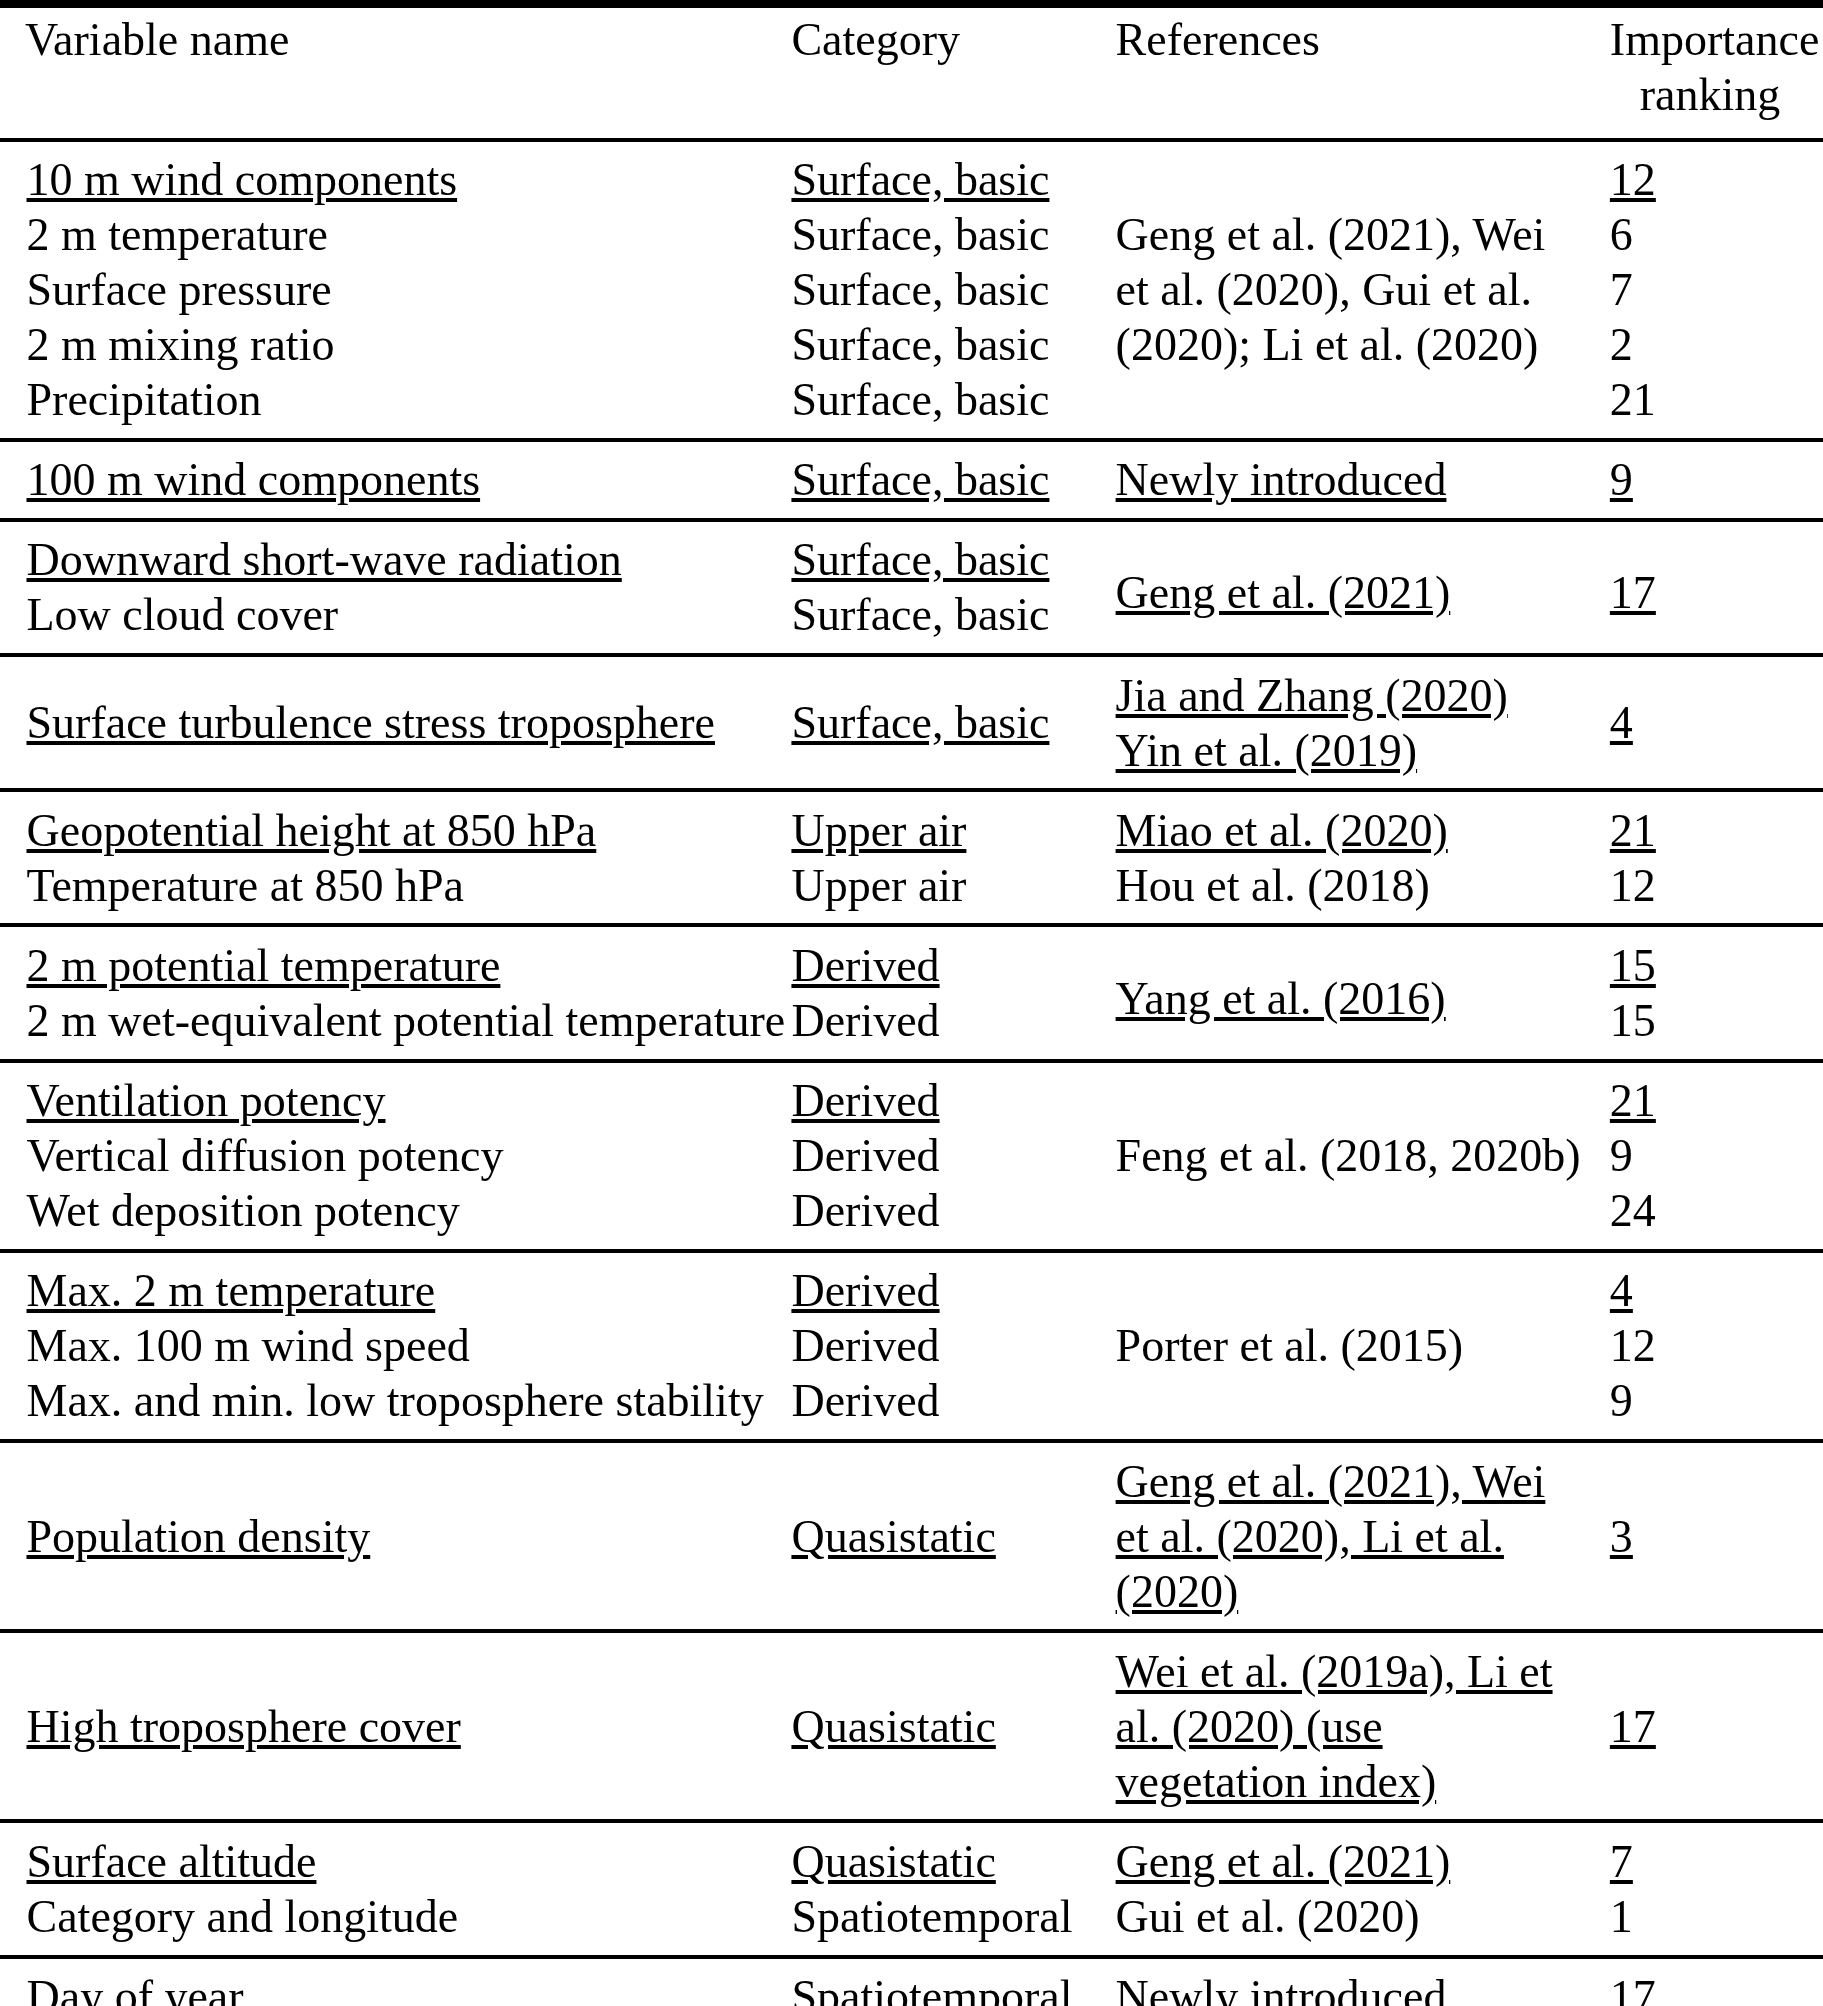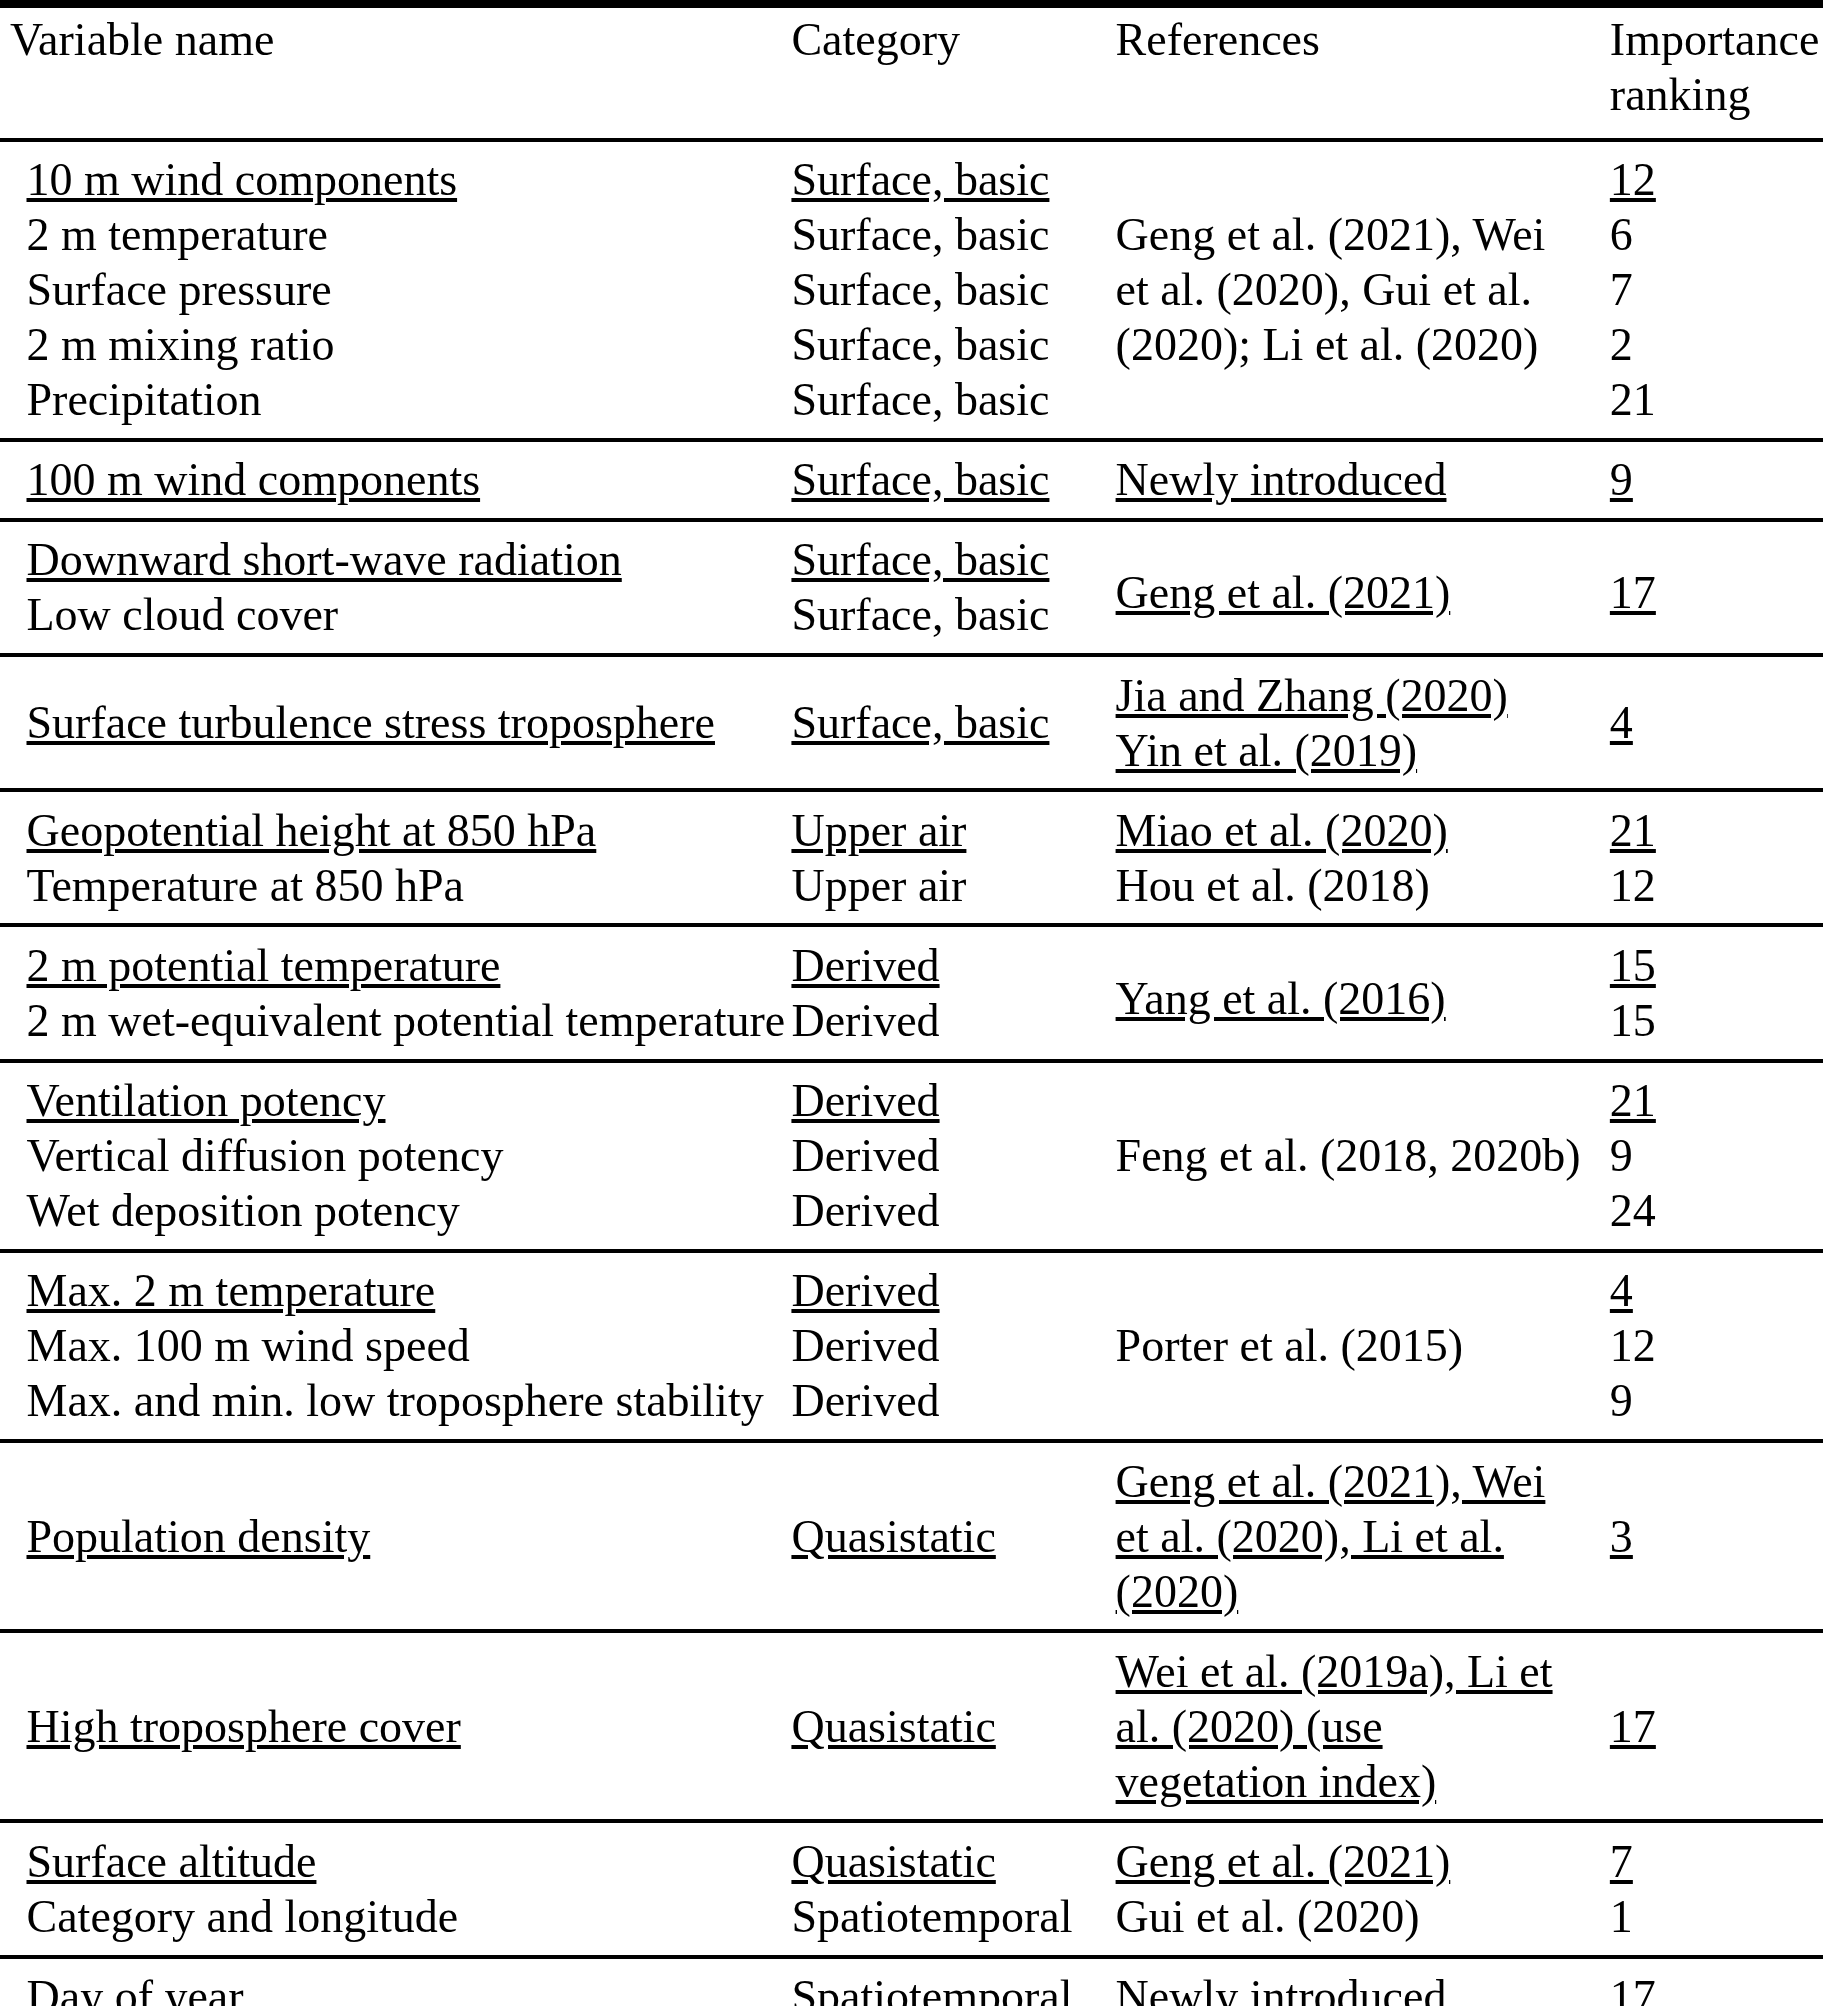--- a/index.html
+++ b/index.html
@@ -28,22 +28,22 @@
 
   thead { border-bottom: 4.4px solid #000; }
   tbody { border-top: 4.4px solid #000; }
 
   th {
     font-weight: normal;
     text-align: left;
     vertical-align: top;
     padding: 3.5px 0 16px 0;
   }
-  th.h-variable { padding-left: 10px; margin-left: 40px; }
-  th.h-ranking  { text-align: left; padding-right: 14px; }
+  th.h-variable { padding-left: 25px; margin-left: 40px; }
+  th.h-ranking  { text-align: center; padding-right: 14px; }
 
   td {
     vertical-align: middle;
     padding: 0;
   }
   td.td-variable   { padding-left: 26.5px; }
   td.td-references { }
   td.td-ranking    { padding-right: 14px; }
 
   tr.first-row td { padding-top: 10.6px; text-decoration: underline; }

